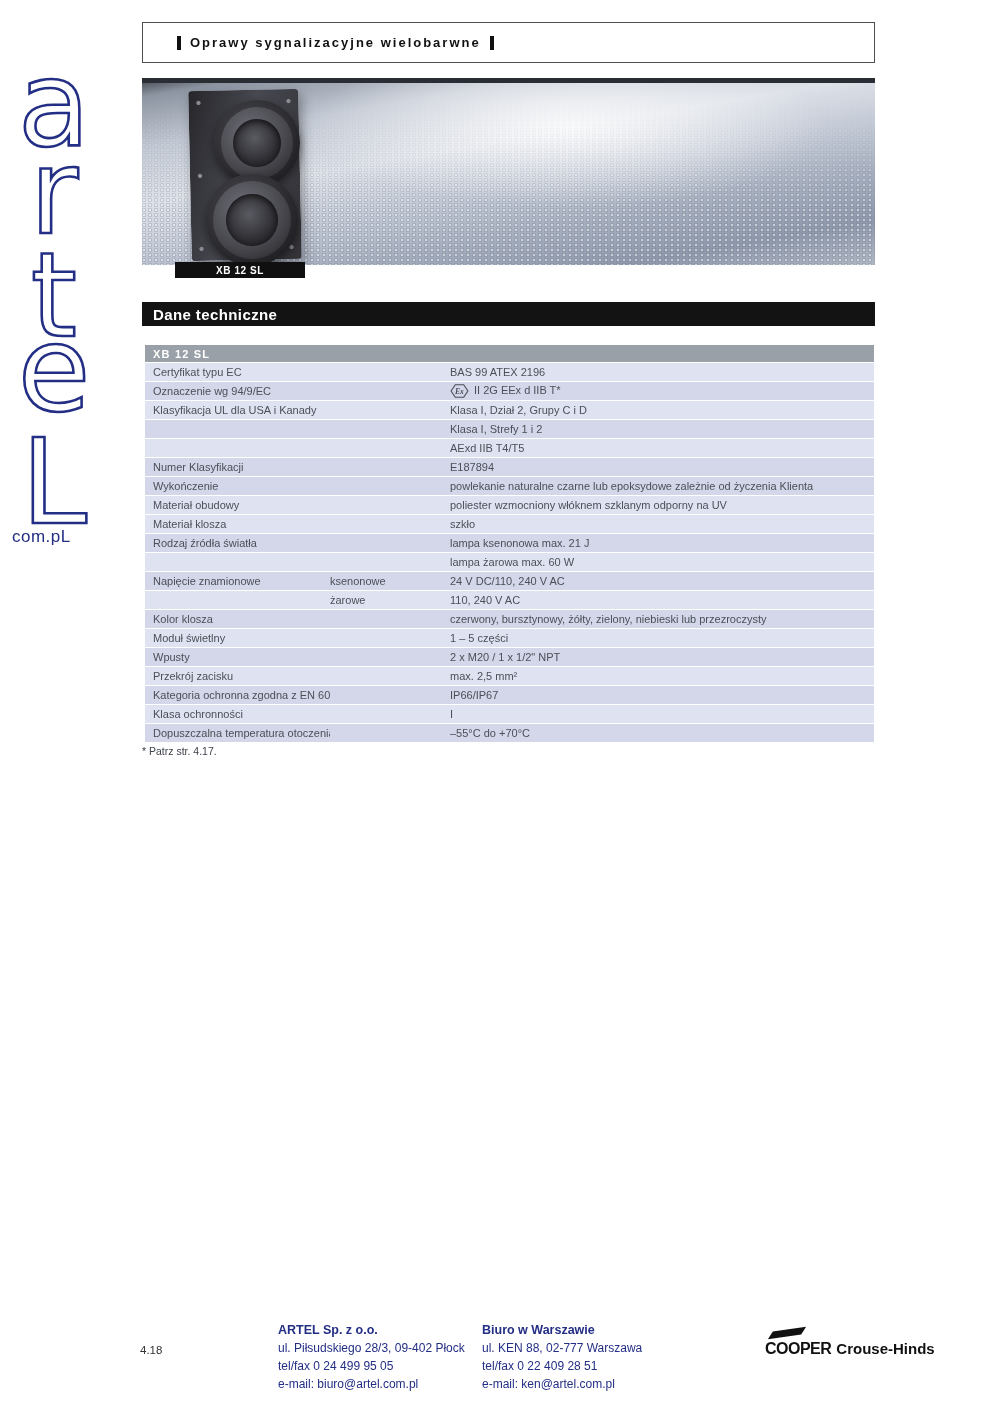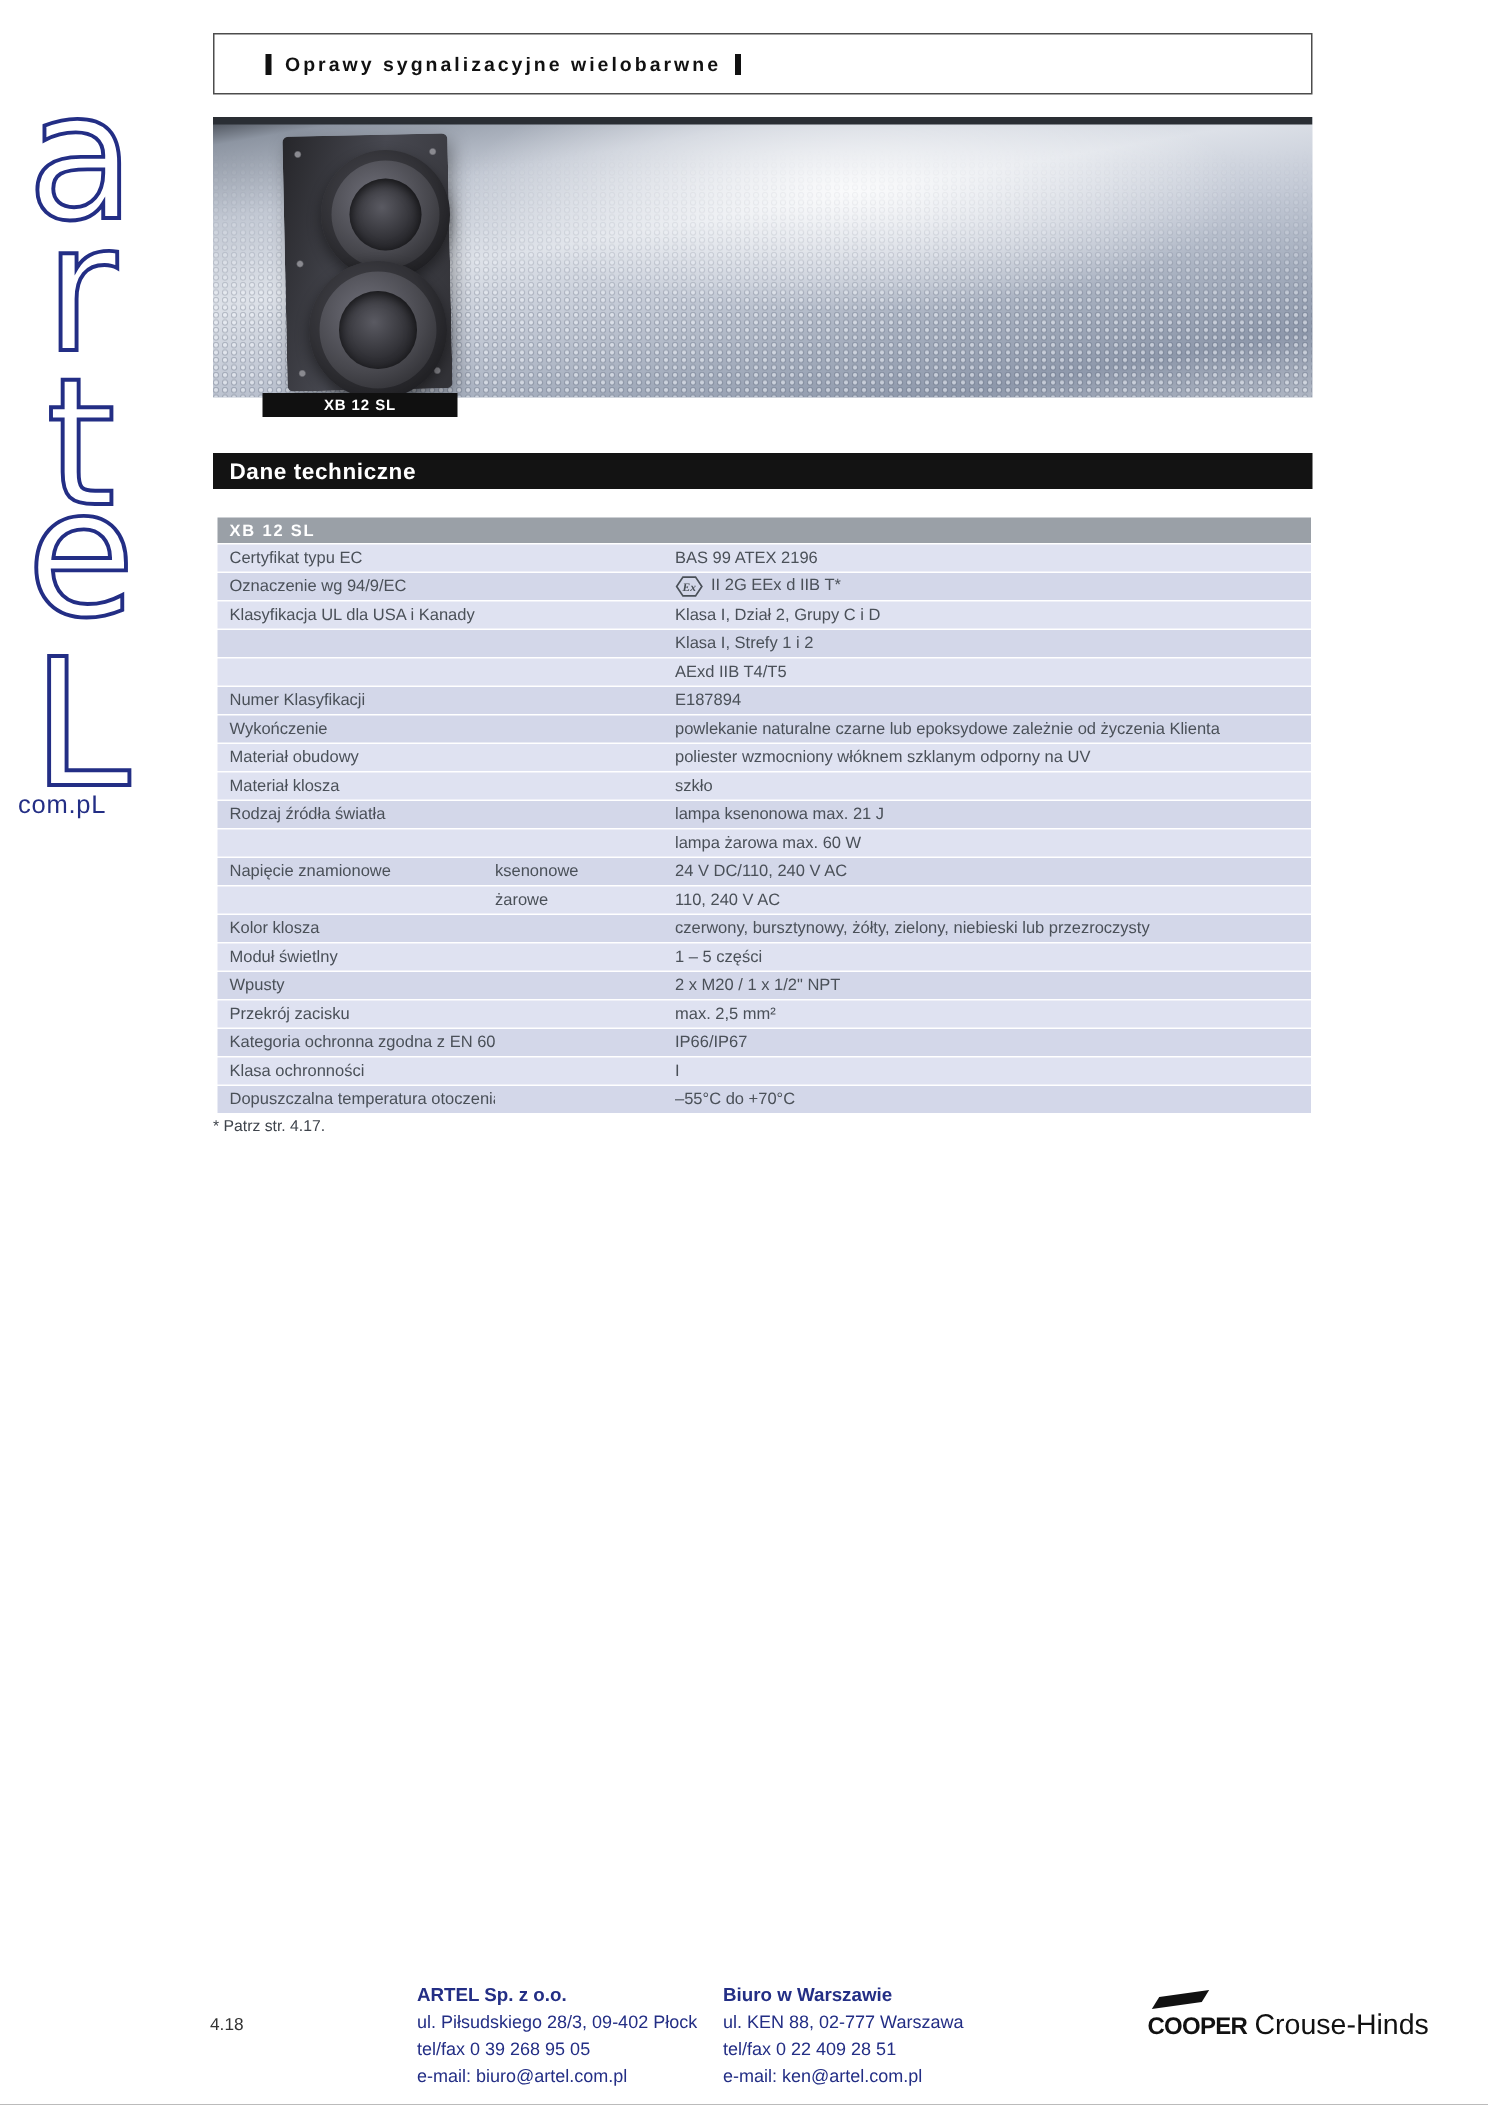--- a/index.html
+++ b/index.html
@@ -114,21 +114,21 @@
   .footer-col .f-name{font-weight:bold;font-size:12.5px;}
   .footer-hq{left:278px;width:210px;text-align:left;}
   .footer-warsaw{left:482px;width:240px;}
 
   .cooper-logo{position:absolute;left:742px;top:1340px;white-space:nowrap;}
   .cooper-flag{
     position:absolute;left:30px;top:-11px;width:30px;height:8px;background:#111;
     transform:skewX(-38deg) rotate(-9deg);
   }
   .cooper-word{font-size:16px;font-weight:900;letter-spacing:-.5px;color:#111;margin-left:23px;}
-  .crouse-word{font-size:19px;font-weight:400;color:#111;margin-left:5px;}
+  .crouse-word{font-size:15px;font-weight:700;color:#111;margin-left:5px;}
 </style>
 </head>
 <body>
 
 <div class="page">
 
   <div class="brand-logo">
     <div class="logo-letter logo-a">a</div>
     <div class="logo-letter logo-r">r</div>
     <div class="logo-letter logo-t">t</div>
@@ -306,21 +306,21 @@
       </div>
   </div>
 
   <div class="footnote">* Patrz str. 4.17.</div>
 
   <div class="page-number">4.18</div>
 
   <div class="footer-col footer-hq">
     <div class="f-name">ARTEL Sp. z o.o.</div>
     <div>ul. Piłsudskiego 28/3, 09-402 Płock</div>
-    <div>tel/fax 0 39 268 95 05</div>
+    <div>tel/fax 0 24 499 95 05</div>
     <div>e-mail: biuro@artel.com.pl</div>
   </div>
 
   <div class="footer-col footer-warsaw">
     <div class="f-name">Biuro w Warszawie</div>
     <div>ul. KEN 88, 02-777 Warszawa</div>
     <div>tel/fax 0 22 409 28 51</div>
     <div>e-mail: ken@artel.com.pl</div>
   </div>
 

